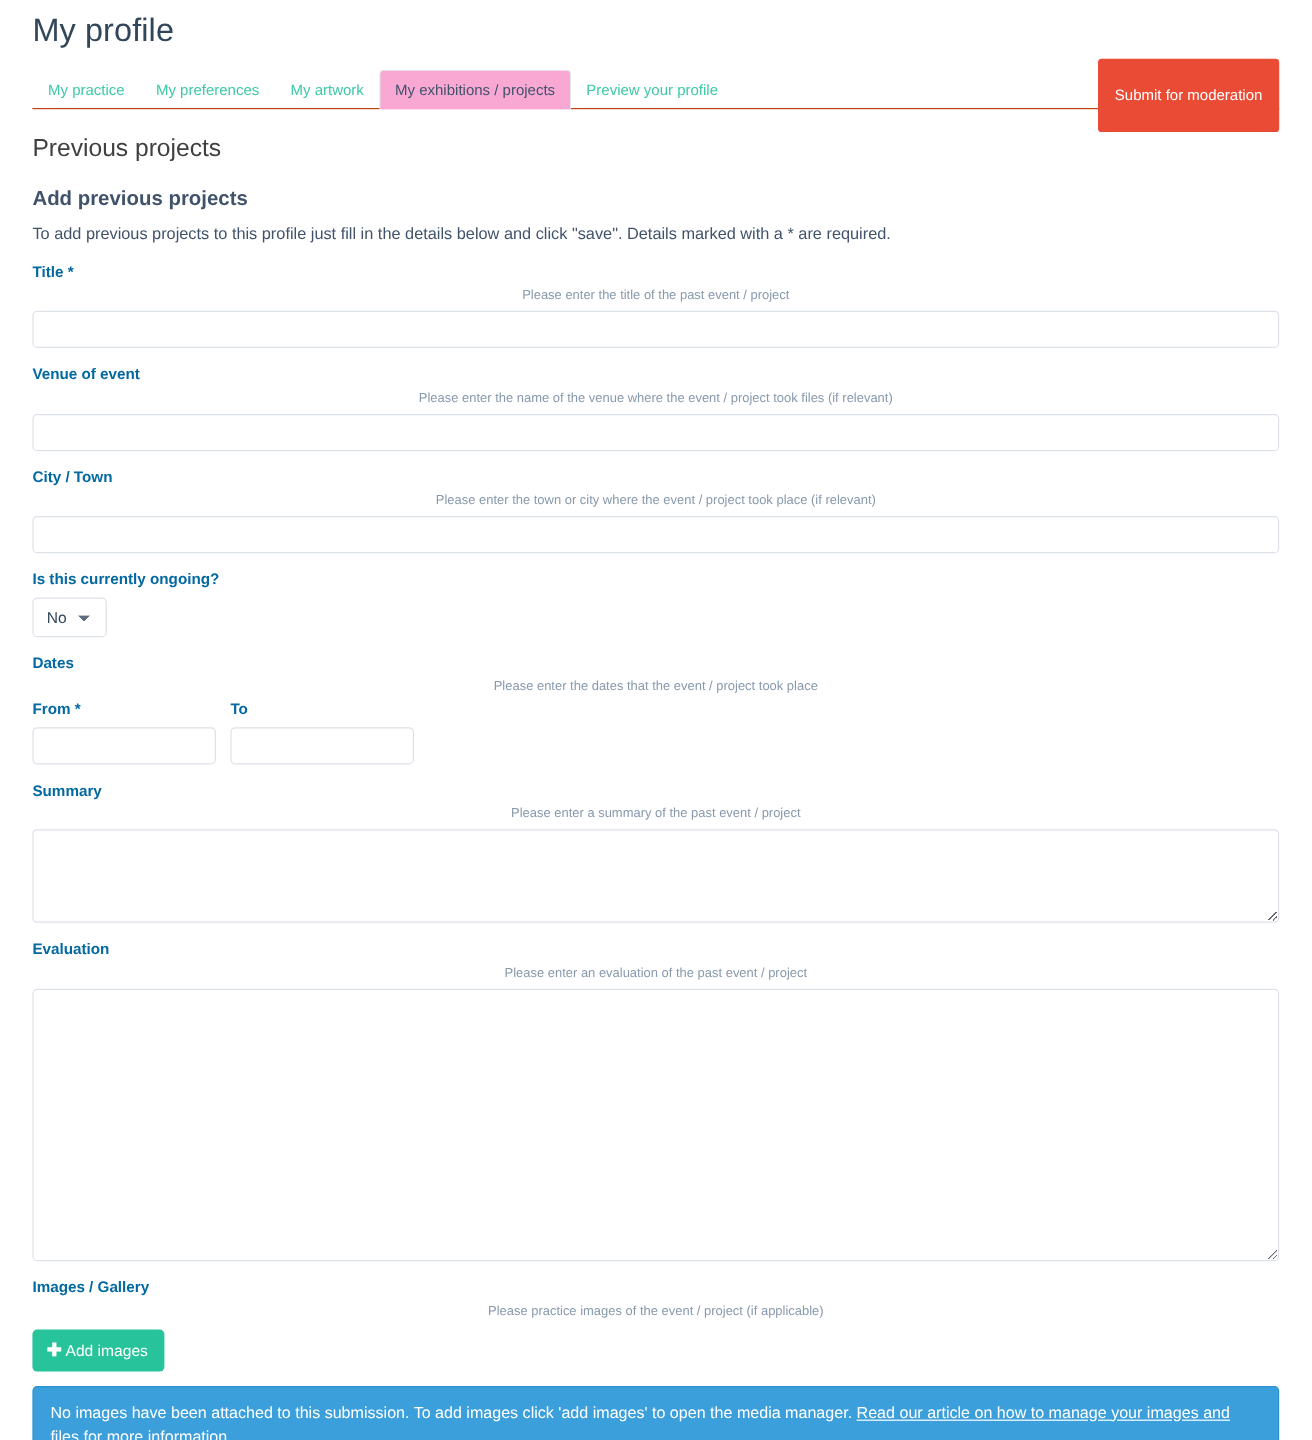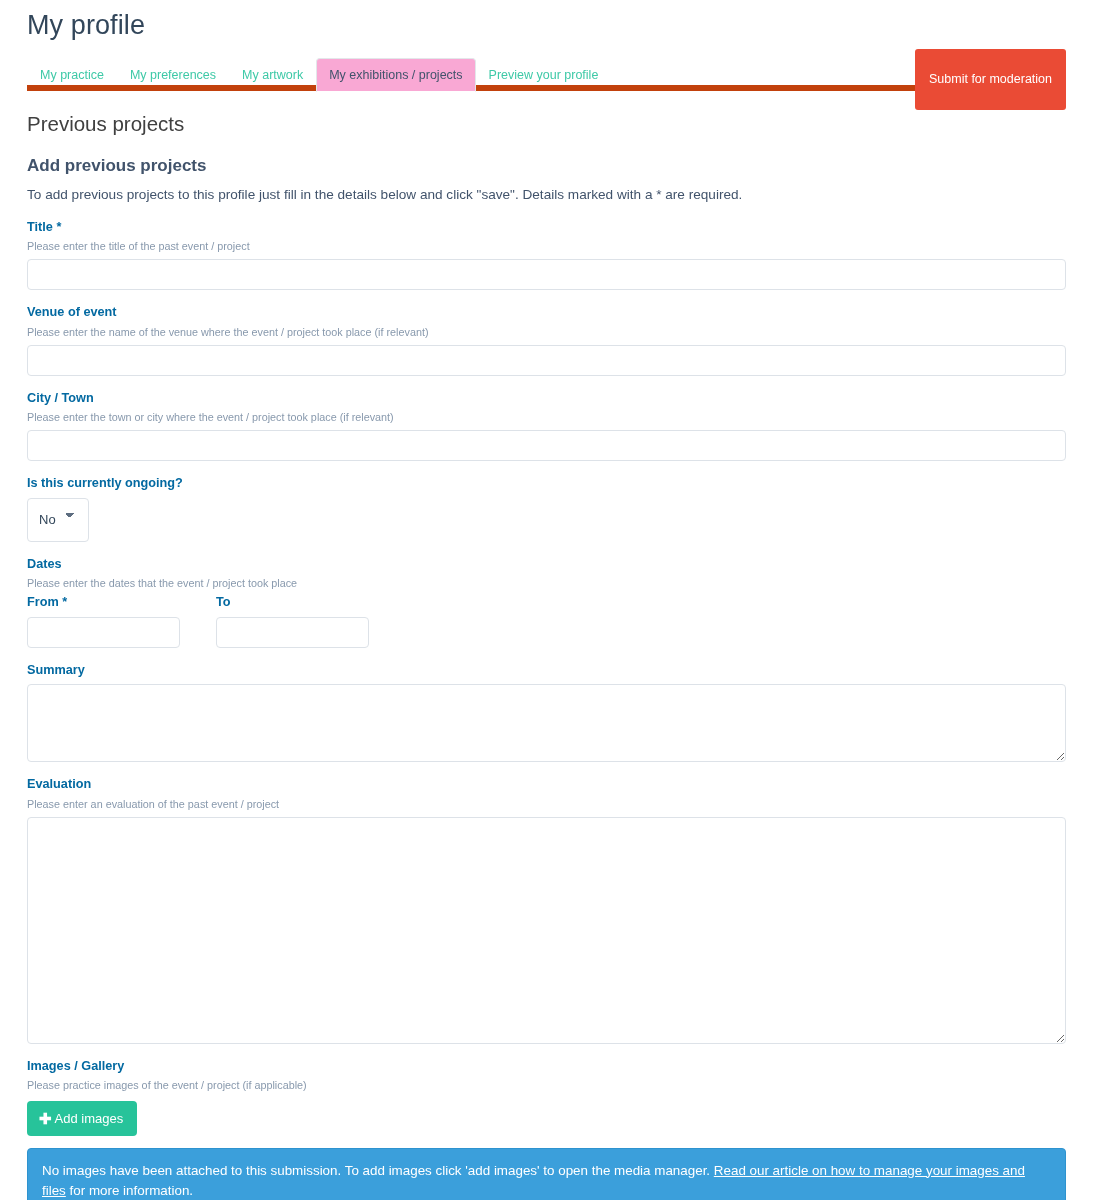--- a/index.html
+++ b/index.html
@@ -29,21 +29,21 @@
     padding-top: 9px;
     letter-spacing: .1px;
     line-height: 1.2;
   }
 
   
   .tabs-row {
     position: relative;
     margin-top: 17px;
     height: 33px;
-    border-bottom: 6px solid #c2410c;
+    border-bottom: 1px solid #c2410c;
   }
   .tabs {
     display: flex;
     align-items: flex-end;
     height: 33px;
     list-style: none;
     margin: 0;
     padding: 0;
   }
   .tab {
@@ -110,39 +110,40 @@
     color: #0369a1;
     line-height: 1.3;
     display: block;
   }
   .help-text {
     font-size: 10.8px;
     color: #8899ad;
     margin-top: 4px;
     line-height: 1.3;
     display: block;
+    text-align: center;
   }
   input.text-input {
     display: block;
     width: 100%;
     height: 31px;
     margin-top: 6px;
     border: 1px solid #dde2e8;
     border-radius: 4px;
     background: #ffffff;
     font-family: "Liberation Sans", sans-serif;
     font-size: 13px;
     color: #32465a;
     padding: 4px 9px;
   }
 
   select.dropdown {
     margin-top: 6px;
     width: 62px;
-    height: 44px;
+    height: 33px;
     border: 1px solid #dde2e8;
     border-radius: 4px;
     background: #ffffff;
     font-family: "Liberation Sans", sans-serif;
     font-size: 13px;
     color: #32465a;
     padding: 2px 4px 2px 11px;
     -webkit-appearance: none;
     -moz-appearance: none;
     appearance: none;
@@ -152,21 +153,21 @@
     background-position:
       calc(100% - 18px) 14px,
       calc(100% - 13px) 14px;
     background-size: 5px 5px, 5px 5px;
     background-repeat: no-repeat;
     cursor: pointer;
   }
 
   .dates-row {
     display: flex;
-    gap: 36px;
+    gap: 12px;
     margin-top: 2px;
   }
   .date-col { width: 153px; }
   .date-col .field-label { margin-top: 2px; }
   input.date-input {
     display: block;
     width: 153px;
     height: 31px;
     margin-top: 6px;
     border: 1px solid #dde2e8;
@@ -257,21 +258,21 @@
   <p class="intro">To add previous projects to this profile just fill in the details below and click "save". Details marked with a * are required.</p>
 
   <div class="field">
     <label class="field-label">Title *</label>
     <span class="help-text">Please enter the title of the past event / project</span>
     <input class="text-input" type="text" placeholder="" style="">
   </div>
 
   <div class="field">
     <label class="field-label">Venue of event</label>
-    <span class="help-text">Please enter the name of the venue where the event / project took place (if relevant)</span>
+    <span class="help-text">Please enter the name of the venue where the event / project took files (if relevant)</span>
     <input class="text-input" type="text" placeholder="" style="">
   </div>
 
   <div class="field">
     <label class="field-label">City / Town</label>
     <span class="help-text">Please enter the town or city where the event / project took place (if relevant)</span>
     <input class="text-input" type="text" placeholder="" style="">
   </div>
 
   <div class="field">
@@ -292,20 +293,21 @@
       </div>
       <div class="date-col">
         <label class="field-label">To</label>
         <input class="date-input" type="text" style="">
       </div>
     </div>
   </div>
 
   <div class="field">
     <label class="field-label">Summary</label>
+    <span class="help-text">Please enter a summary of the past event / project</span>
     <textarea class="area summary-area" placeholder="" style=""></textarea>
   </div>
 
   <div class="field">
     <label class="field-label">Evaluation</label>
     <span class="help-text">Please enter an evaluation of the past event / project</span>
     <textarea class="area evaluation-area" placeholder="" style=""></textarea>
   </div>
 
   <div class="field">

